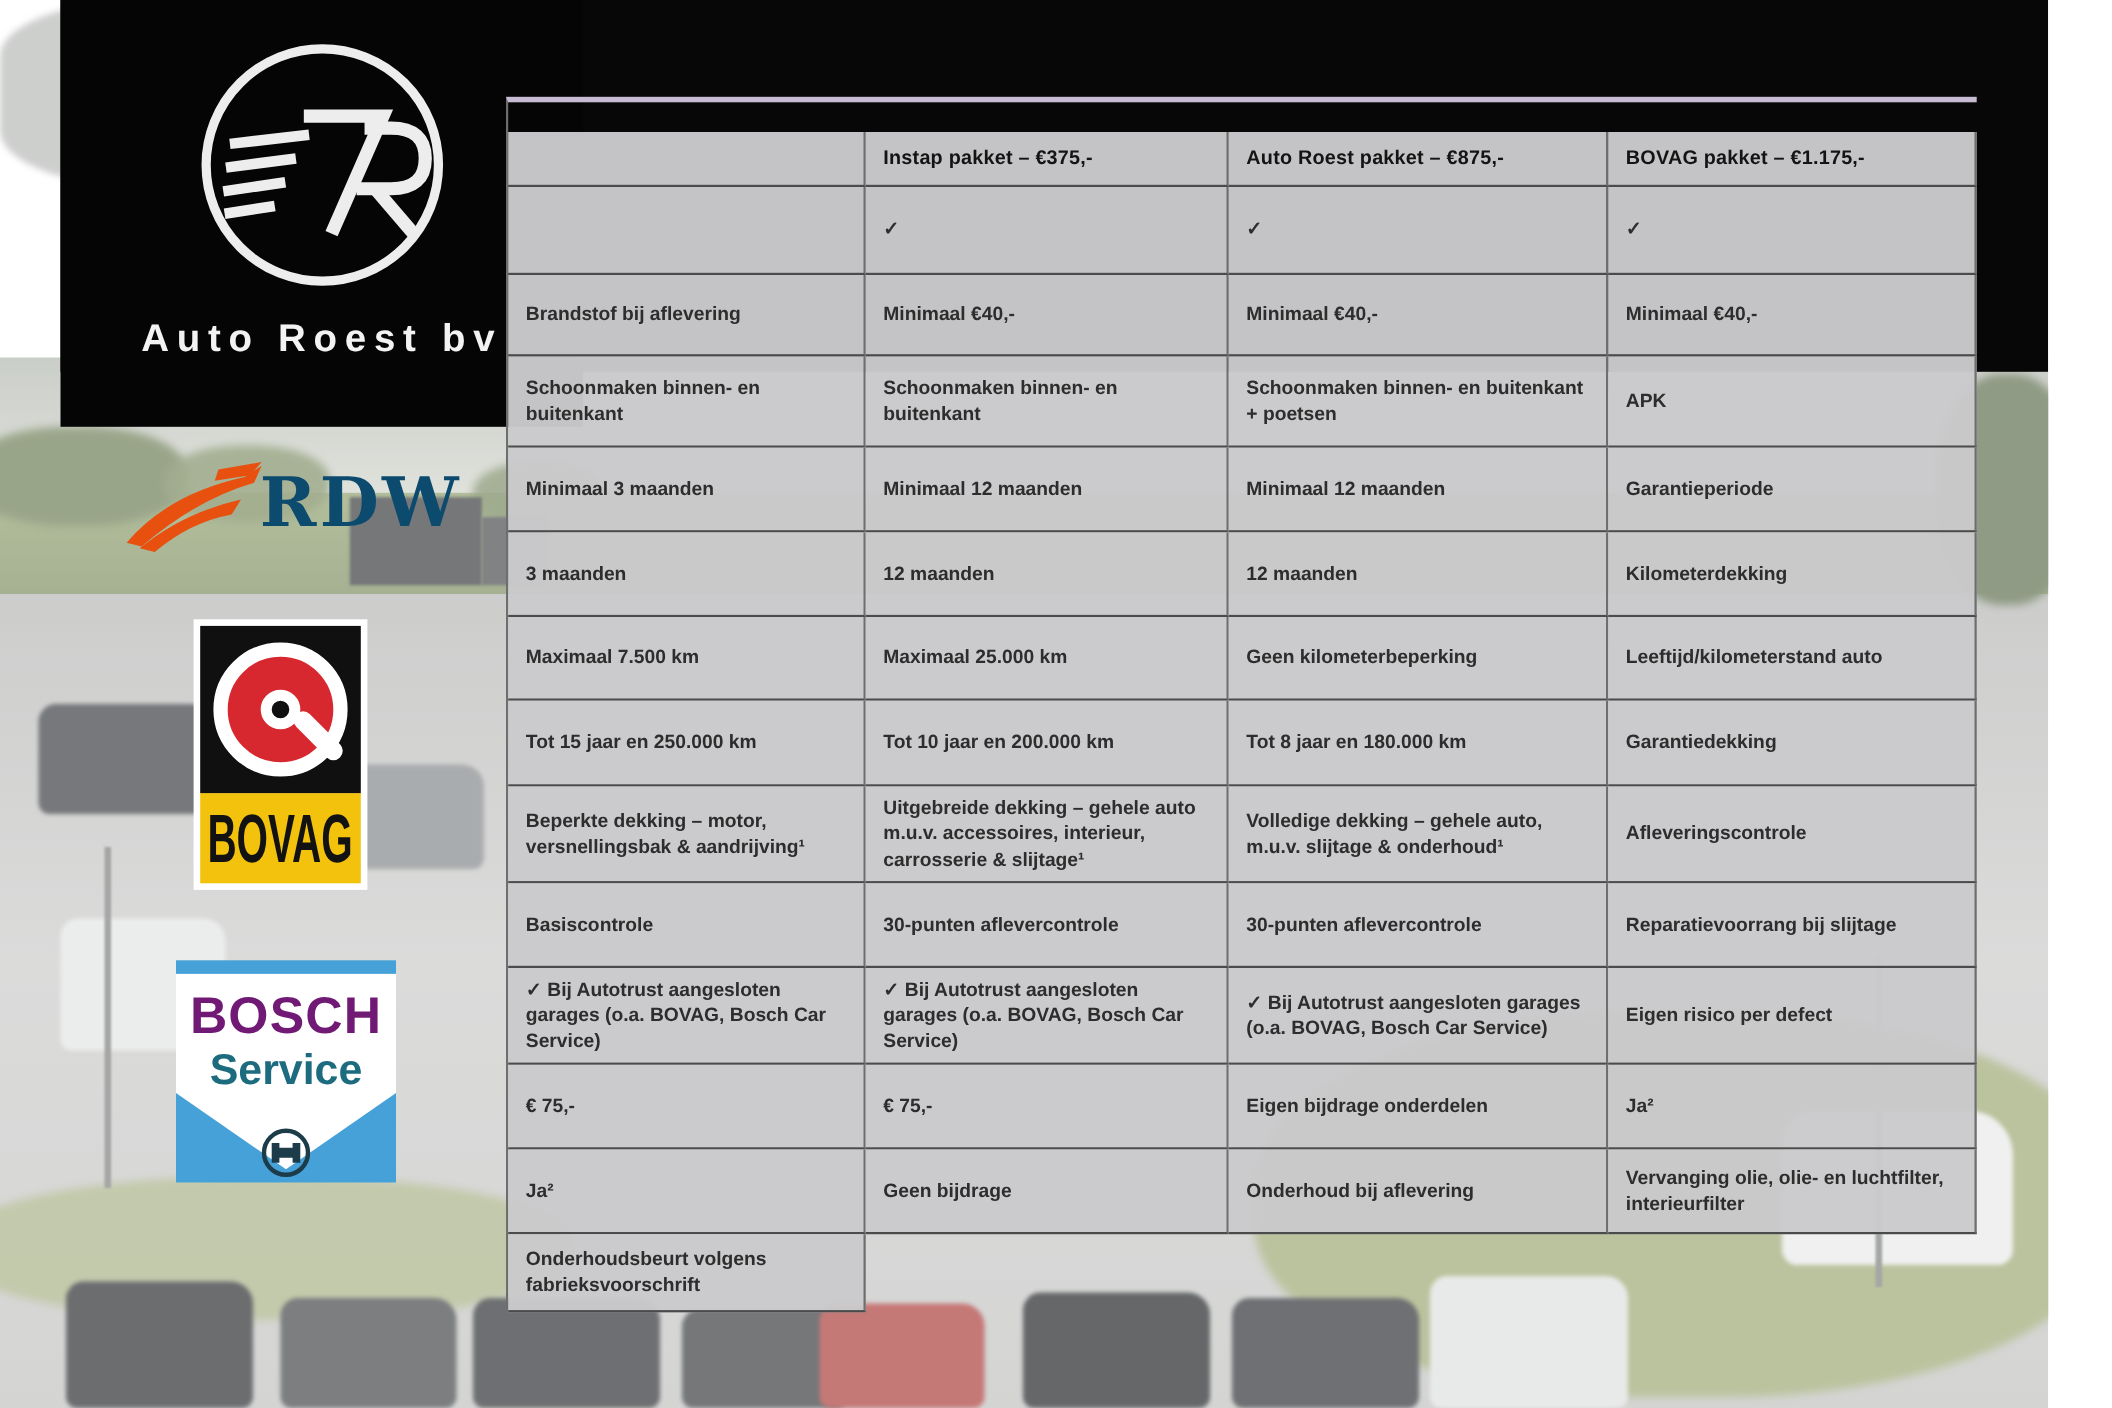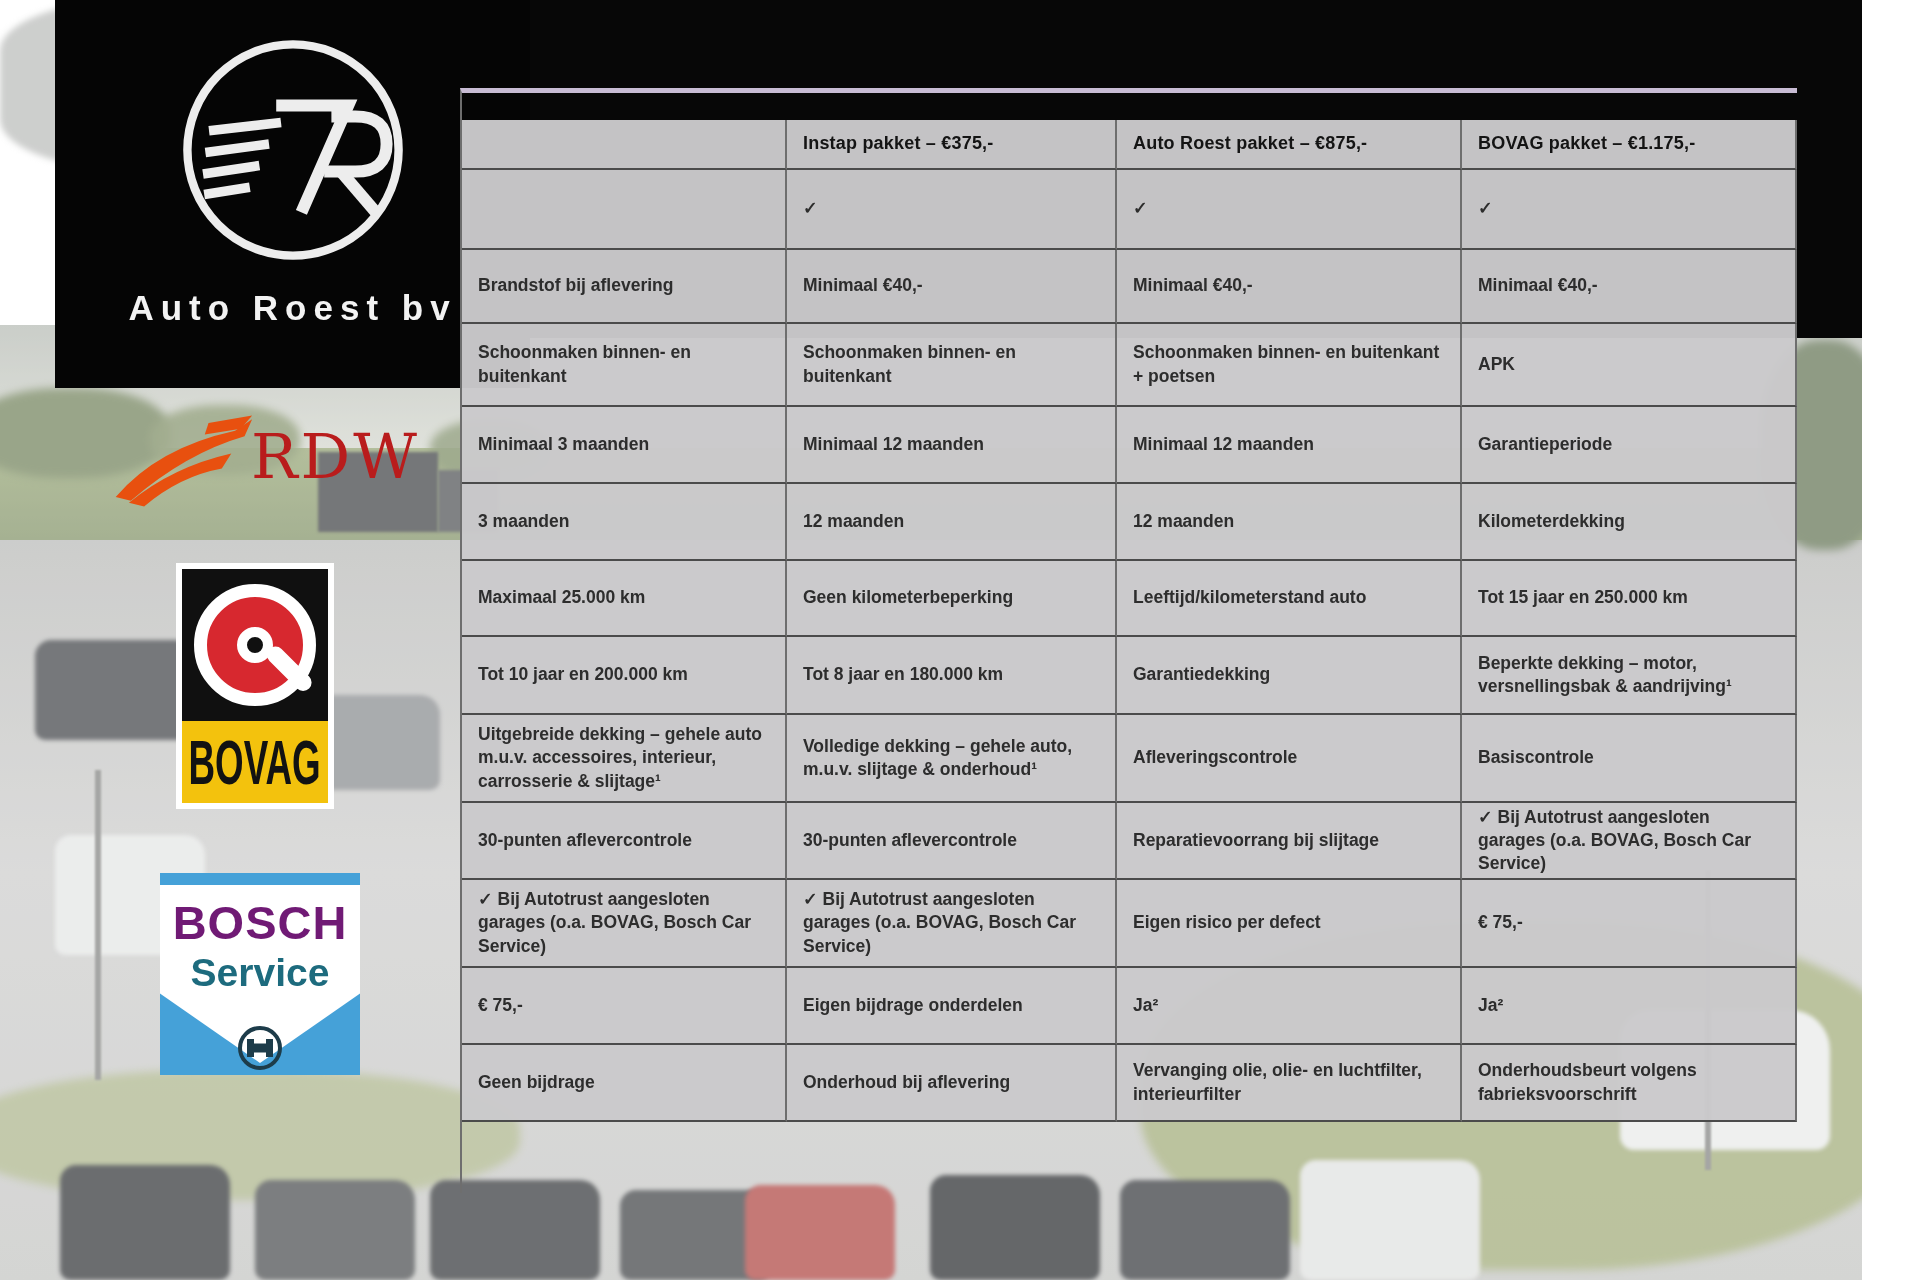--- a/index.html
+++ b/index.html
@@ -43,21 +43,21 @@
 
   
   .black-band{position:absolute;left:55px;top:0;width:1807px;height:338px;background:#070707;z-index:1;}
   .logo-box{position:absolute;left:55px;top:0;width:475px;height:388px;background:#050505;z-index:2;
             display:flex;flex-direction:column;align-items:center;}
   .logo-box svg{margin-top:30px;}
   .dealer-name{color:#f3f3f3;font-size:35px;font-weight:700;letter-spacing:7px;margin-top:18px;white-space:nowrap;}
 
   
   .rdw{position:absolute;left:110px;top:408px;width:310px;height:105px;z-index:2;display:flex;align-items:center;}
-  .rdw-text{font-family:"DejaVu Serif","Liberation Serif",serif;font-size:62px;font-weight:400;color:#b91c1c;
+  .rdw-text{font-family:"DejaVu Serif","Liberation Serif",serif;font-size:62px;font-weight:700;color:#0c4a6e;
             letter-spacing:3px;margin-left:-6px;margin-top:-8px;}
 
   
   .bovag{position:absolute;left:176px;top:563px;width:158px;height:246px;background:#ffffff;z-index:2;
          box-sizing:border-box;padding:6px;display:flex;flex-direction:column;}
   .bovag-emblem{position:relative;width:100%;height:152px;background:#101010;overflow:hidden;}
   .bovag-ring{position:absolute;left:50%;top:50%;transform:translate(-50%,-50%);width:122px;height:122px;
               border-radius:50%;border:13px solid #fff;box-sizing:border-box;background:#d7282f;}
   .bovag-bolt{position:absolute;left:50%;top:50%;transform:translate(-50%,-50%);width:36px;height:36px;
               border-radius:50%;border:10px solid #fff;box-sizing:border-box;background:#101010;z-index:2;}
@@ -196,20 +196,21 @@
     <div class="cell">Minimaal 3 maanden</div>
     <div class="cell">Minimaal 12 maanden</div>
     <div class="cell">Minimaal 12 maanden</div>
 
     <div class="cell">Garantieperiode</div>
     <div class="cell">3 maanden</div>
     <div class="cell">12 maanden</div>
     <div class="cell">12 maanden</div>
 
     <div class="cell">Kilometerdekking</div>
+    <div class="cell">Maximaal 7.500 km</div>
     <div class="cell">Maximaal 25.000 km</div>
     <div class="cell">Geen kilometerbeperking</div>
 
     <div class="cell">Leeftijd/kilometerstand auto</div>
     <div class="cell">Tot 15 jaar en 250.000 km</div>
     <div class="cell">Tot 10 jaar en 200.000 km</div>
     <div class="cell">Tot 8 jaar en 180.000 km</div>
 
     <div class="cell">Garantiedekking</div>
     <div class="cell">Beperkte dekking – motor, versnellingsbak &amp; aandrijving¹</div>

